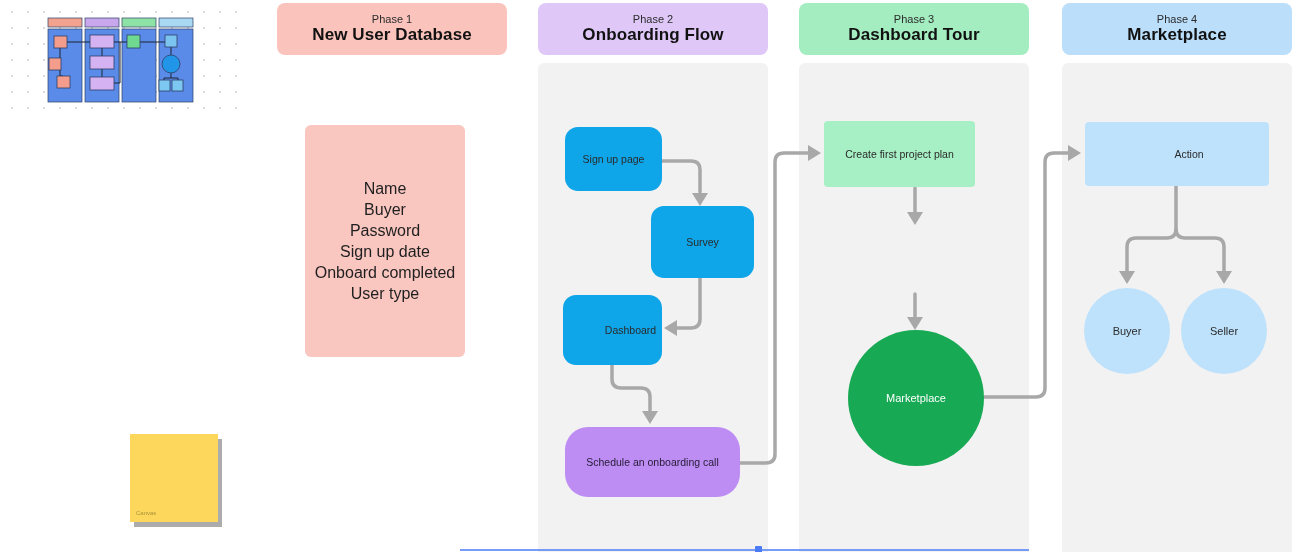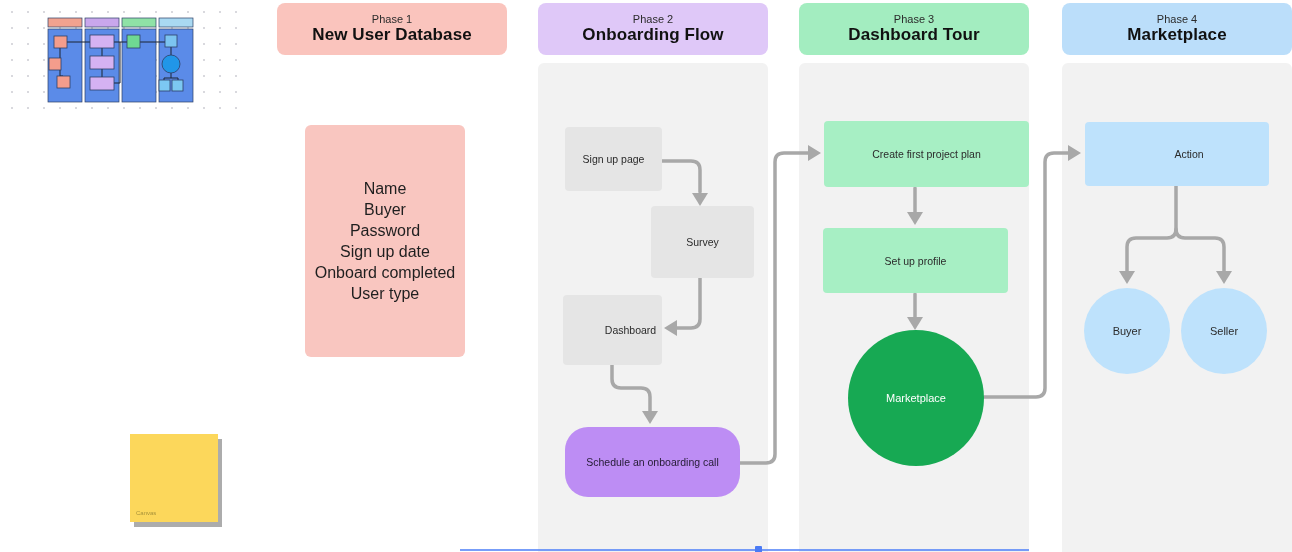--- a/index.html
+++ b/index.html
@@ -49,30 +49,30 @@
     background:#F9C6C0; border-radius:6px;
     display:flex; flex-direction:column; align-items:center; justify-content:center;
   }
   .db-line { font-size:16px; line-height:21px; color:#1f1f1f; white-space:nowrap; }
 
   
   .node {
     position:absolute; display:flex; align-items:center; justify-content:center;
     text-align:center; font-size:10.5px; color:#2b2b2b; border-radius:4px; padding:4px;
   }
-  .n-lav   { background:#e5e5e5; }
+  .n-lav   { background:#0ea5e9;border-radius:13px; }
   .n-purp  { background:#BD8DF4; color:#241b33; }
   .n-green { background:#A7EFC4; }
   .n-blue  { background:#BEE2FC; }
 
   .n-signup    { left:565px; top:127px; width:97px;  height:64px; }
   .n-survey    { left:651px; top:206px; width:103px; height:72px; }
   .n-dashboard { left:563px; top:295px; width:99px;  height:70px;padding-left:40px; }
   .n-schedule  { left:565px; top:427px; width:175px; height:70px;border-radius:23px; }
-  .n-create    { left:824px; top:121px; width:205px; height:66px; }
+  .n-create    { left:824px; top:121px; width:151px; height:66px; }
   .n-setup     { left:823px; top:228px; width:185px; height:65px; }
   .n-action    { left:1085px; top:122px; width:184px; height:64px;padding-left:28px; }
 
   .circle { border-radius:50%; }
   .n-marketplace { left:848px; top:330px; width:136px; height:136px; background:#17A953; color:#ffffff; font-size:11px; }
   .n-buyer  { left:1084px; top:288px; width:86px; height:86px; background:#BEE2FC; font-size:11px; }
   .n-seller { left:1181px; top:288px; width:86px; height:86px; background:#BEE2FC; font-size:11px; }
 
   
   .wires { position:absolute; left:0; top:0; width:1292px; height:552px; pointer-events:none; }
@@ -213,23 +213,20 @@
   <div class="node n-lav n-dashboard">
     <span>Dashboard</span>
   </div>
   <div class="node n-purp n-schedule">
     <span>Schedule an onboarding call</span>
   </div>
 
   <div class="node n-green n-create">
     <span>Create first project plan</span>
   </div>
-  <div class="node n-green n-setup">
-    <span>Set up profile</span>
-  </div>
   <div class="node circle n-marketplace">
     <span>Marketplace</span>
   </div>
 
   <div class="node n-blue n-action">
     <span>Action</span>
   </div>
   <div class="node circle n-buyer">
     <span>Buyer</span>
   </div>

